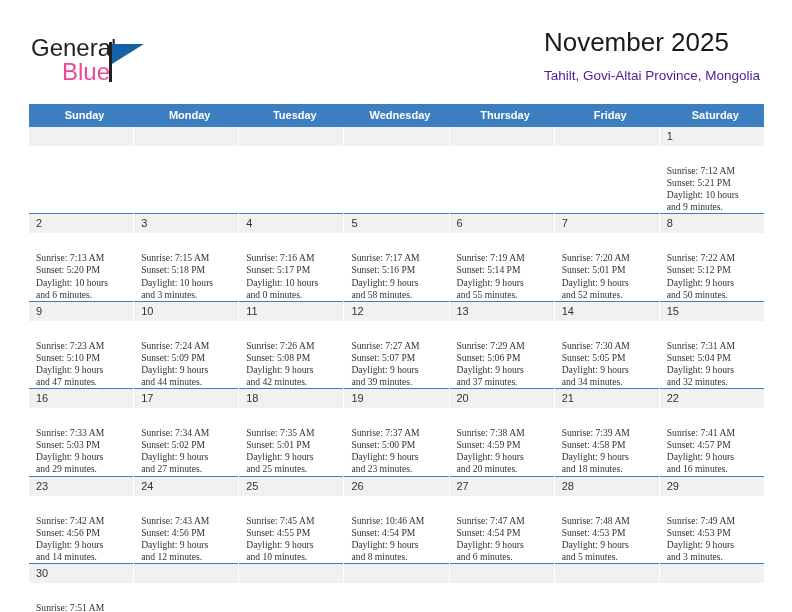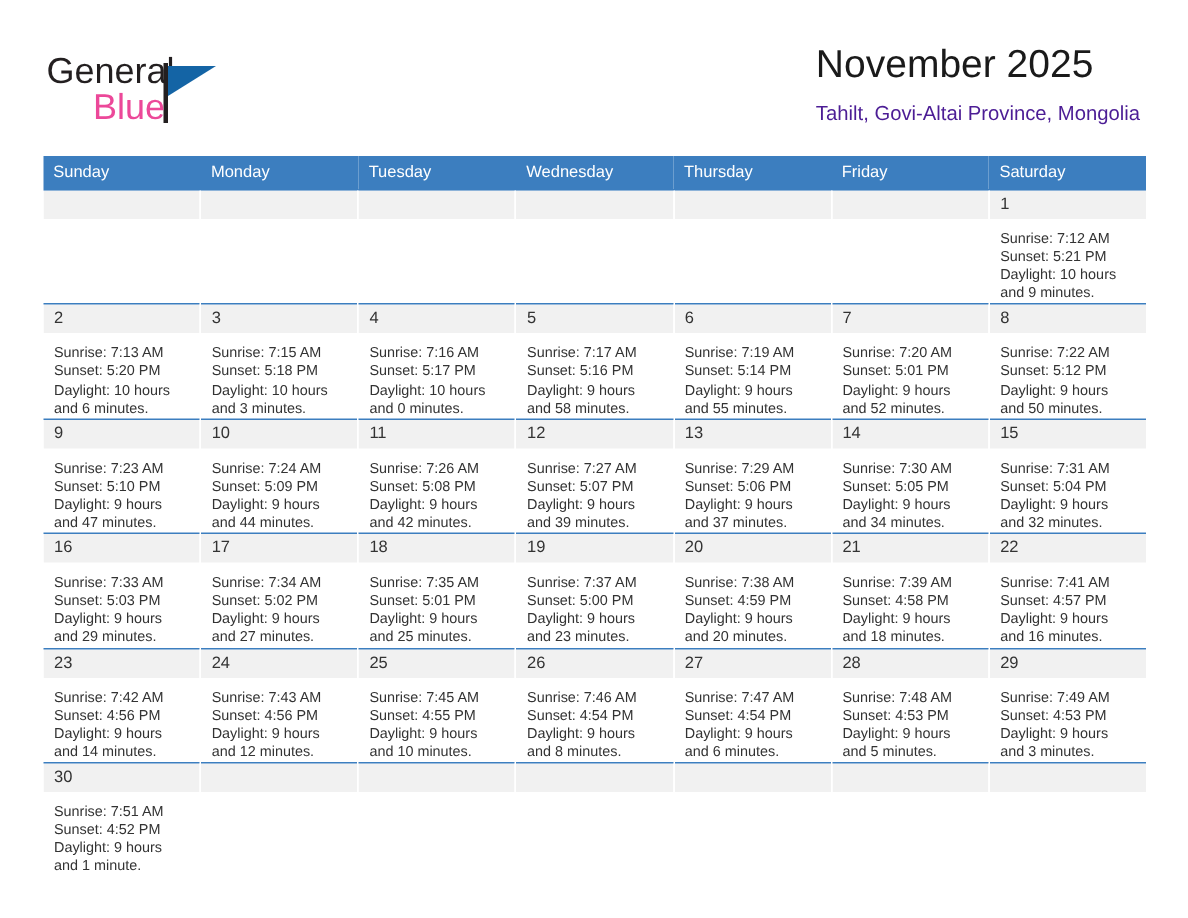--- a/index.html
+++ b/index.html
@@ -108,22 +108,22 @@
     width: 736px;
     border-collapse: collapse;
     table-layout: fixed;
   }
   .calendar col { width: 105.14px; }
 
   .calendar th {
     background: #3c7ebf;
     color: #ffffff;
     font-size: 11px;
-    font-weight: normal;
-    text-align: left;
+    font-weight: bold;
+    text-align: center;
     padding: 5px 0 5px 7px;
     height: 11px;
     border: none;
   }
 
   .calendar td {
     vertical-align: top;
     padding: 0;
     border-top: 1.3px solid #3c7ebf;
     border-left: 1px solid #ffffff;
@@ -139,24 +139,25 @@
     font-size: 11px;
     color: #333333;
     padding: 3px 0 3px 7px;
     line-height: 13px;
     min-height: 13px;
   }
   .daynum.empty {
     color: transparent;
   }
   .cell-body {
-    padding: 8px 4px 0 7px;
+    padding: 19px 4px 0 7px;
     font-size: 9.6px;
     line-height: 12.1px;
     color: #333333;
+    font-family: Liberation Serif, serif;
   }
   .cell-body div { white-space: nowrap; }
   td.blank .cell-body { visibility: hidden; }
 </style>
 </head>
 <body>
 
 <div class="page">
 
   <div class="header">
@@ -483,21 +484,21 @@
             <div class="cell-body">
               <div>Sunrise: 7:45 AM</div>
               <div>Sunset: 4:55 PM</div>
               <div>Daylight: 9 hours</div>
               <div>and 10 minutes.</div>
             </div>
           </td>
           <td>
             <div class="daynum">26</div>
             <div class="cell-body">
-              <div>Sunrise: 7:46 AM</div>
+              <div>Sunrise: 10:46 AM</div>
               <div>Sunset: 4:54 PM</div>
               <div>Daylight: 9 hours</div>
               <div>and 8 minutes.</div>
             </div>
           </td>
           <td>
             <div class="daynum">27</div>
             <div class="cell-body">
               <div>Sunrise: 7:47 AM</div>
               <div>Sunset: 4:54 PM</div>

